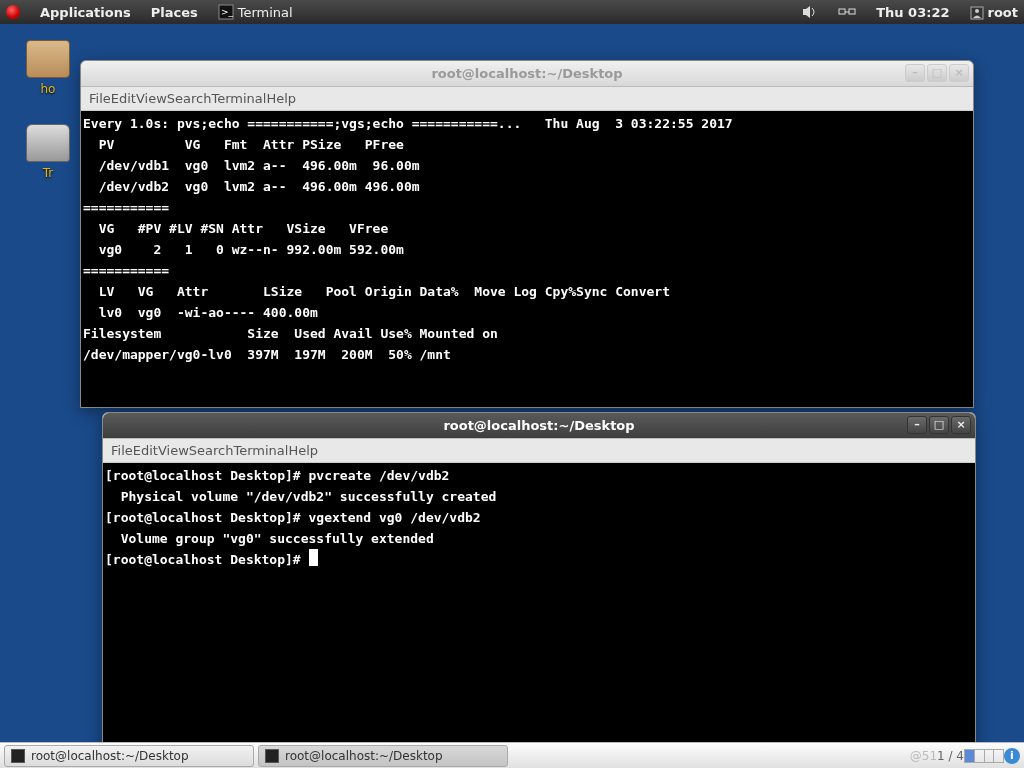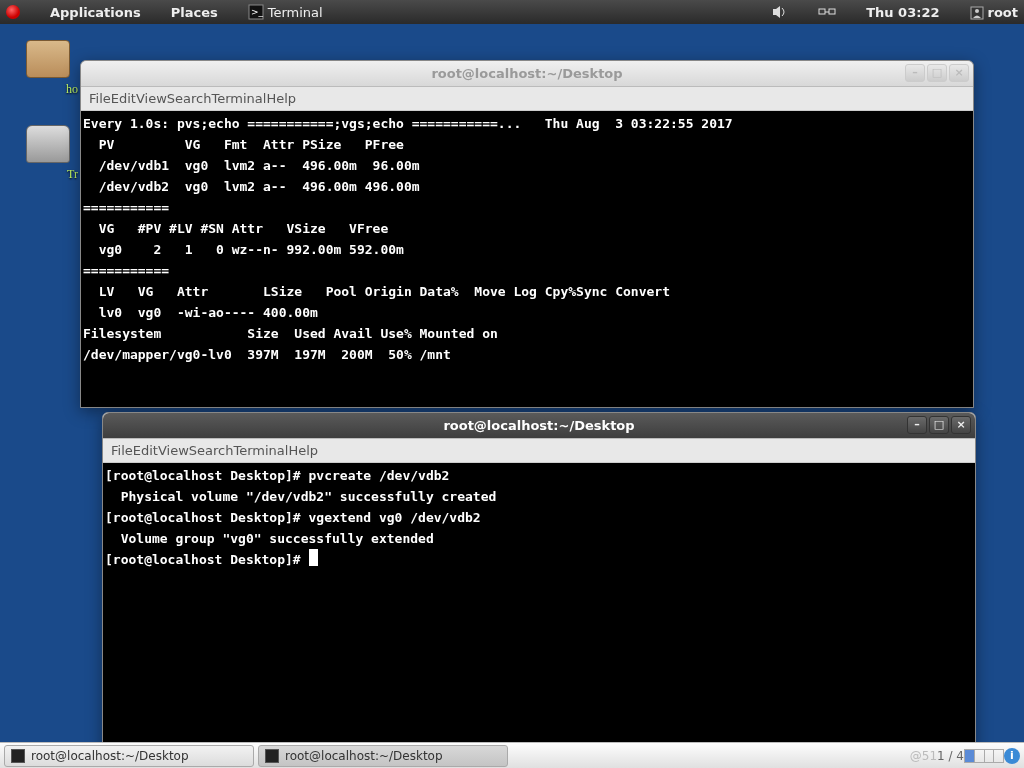--- a/index.html
+++ b/index.html
@@ -14,33 +14,33 @@
 .topbar {
   height: 24px;
   background: linear-gradient(#4a4a4a, #2a2a2a);
   color: #eee;
   display: flex;
   align-items: center;
   padding: 0 6px;
   position: relative;
   z-index: 100;
 }
-.topbar .left, .topbar .right { display: flex; align-items: center; gap: 30px; }
+.topbar .left, .topbar .right { display: flex; align-items: center; gap: 20px; }
 .topbar .right { margin-left: auto; }
 .topbar .menuitem { cursor: pointer; font-weight: bold; }
 .topbar .redhat {
   width: 14px; height: 14px; border-radius: 50%;
   background: radial-gradient(circle at 40% 35%, #f66, #c00 60%);
 }
 .topbar .taskicon {
   display: inline-flex; align-items: center;
 }
 .topbar svg { display: block; }
 .desktop-icons { position: absolute; top: 40px; left: 18px; }
-.desk-icon { width: 60px; text-align: right; color: #bef264; margin-bottom: 28px; font-family: Liberation Serif, serif; }
+.desk-icon { width: 60px; text-align: center; color: #eab308; margin-bottom: 28px; }
 .desk-icon .glyph {
   width: 44px; height: 38px; margin: 0 auto 4px;
   background: linear-gradient(#d9b98a, #b98d5a);
   border-radius: 4px; border: 1px solid #7a5a33;
   position: relative;
 }
 .desk-icon .glyph.trash {
   background: linear-gradient(#ddd, #999);
   border-color: #666; border-radius: 6px 6px 3px 3px;
 }

